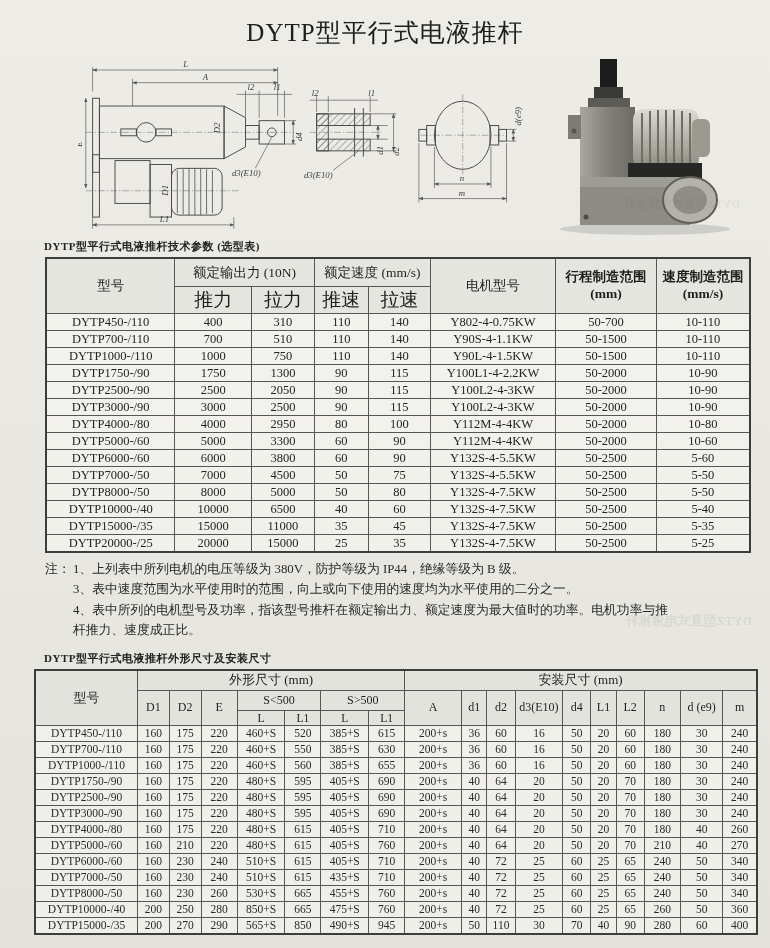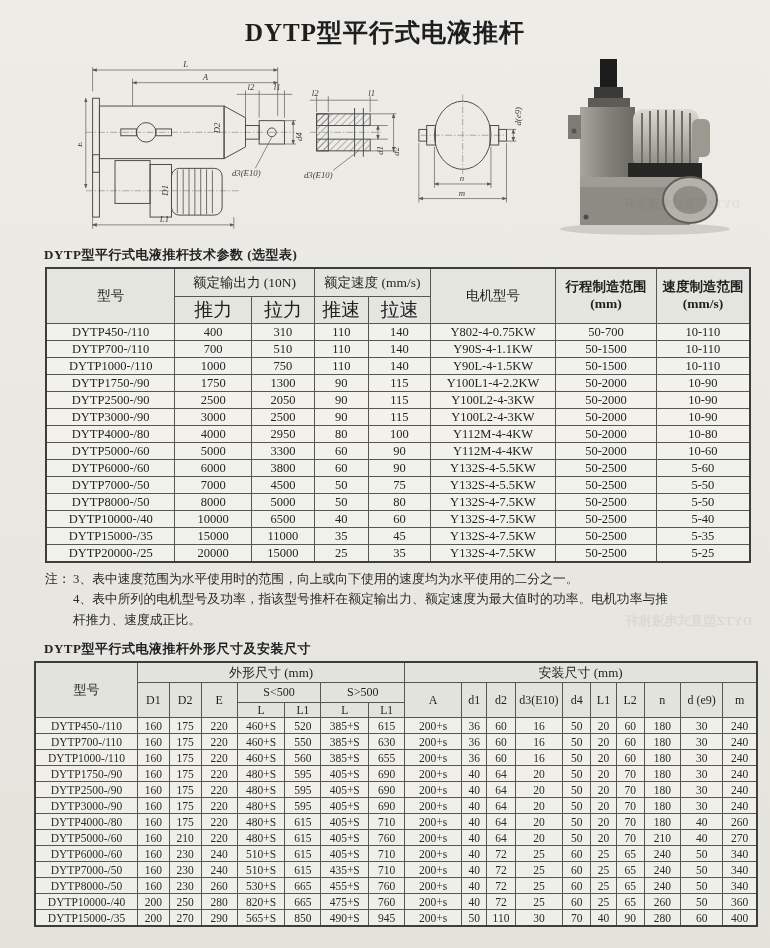--- a/index.html
+++ b/index.html
@@ -4,35 +4,35 @@
 <style>
   html,body{margin:0;padding:0;}
   body{
     width:770px;height:948px;overflow:hidden;position:relative;
     background:linear-gradient(180deg,#edece7 0%,#e8e7e1 55%,#e3e2db 100%);
     font-family:"Liberation Serif","DejaVu Serif",serif;
     color:#2a2a2a;
   }
   .page{position:relative;width:770px;height:948px;}
   .page-title{
-    text-align:center;font-size:25px;font-weight:bold;letter-spacing:1px;
+    text-align:center;font-size:25px;font-weight:normal;letter-spacing:1px;
     margin:0;padding-top:16px;color:#1e1e1e;
   }
   
   .figure-row{display:flex;align-items:flex-start;margin:6px 0 0 78px;height:182px;}
   .drawing{flex:none;}
   .photo{flex:none;margin-left:14px;margin-top:2px;}
   svg text{font-family:"Liberation Serif","DejaVu Serif",serif;}
   .dimtxt{font-size:9px;font-style:italic;fill:#3c3c3c;}
   .dimline{stroke:#5a5a5a;stroke-width:.7;fill:none;}
   .bodyline{stroke:#4a4a4a;stroke-width:1;fill:none;}
   .centerline{stroke:#7a7a7a;stroke-width:.6;stroke-dasharray:7 2 1.5 2;fill:none;}
   
   .caption{
-    margin:9px 0 3px 44px;font-size:13px;font-weight:bold;color:#222;
+    margin:2px 0 3px 44px;font-size:11px;font-weight:bold;color:#222;
     letter-spacing:.5px;
   }
   
   table{border-collapse:collapse;table-layout:fixed;background:rgba(252,252,248,.45);}
   .t1{margin-left:45px;width:706px;}
   .t2{margin-left:34px;width:724px;}
   th,td{
     border:1px solid #565656;text-align:center;vertical-align:middle;
     padding:0;overflow:hidden;white-space:nowrap;
   }
@@ -429,20 +429,21 @@
           <td>Y132S-4-7.5KW</td>
           <td>50-2500</td>
           <td>5-25</td>
         </tr>
       </tbody>
   </table>
 
   <div class="notes">
     <div class="notes-prefix">注：</div>
     <div class="notes-items">
+        <div class="note-item">1、上列表中所列电机的电压等级为 380V，防护等级为 IP44，绝缘等级为 B 级。</div>
         <div class="note-item">3、表中速度范围为水平使用时的范围，向上或向下使用的速度均为水平使用的二分之一。</div>
         <div class="note-item">4、表中所列的电机型号及功率，指该型号推杆在额定输出力、额定速度为最大值时的功率。电机功率与推杆推力、速度成正比。</div>
       </div>
   </div>
 
   <div class="caption" style="margin-top:10px">DYTP型平行式电液推杆外形尺寸及安装尺寸</div>
 
   <table class="t2">
     <colgroup>
       <col style="width:14.2%">
@@ -713,21 +714,21 @@
           <td>65</td>
           <td>240</td>
           <td>50</td>
           <td>340</td>
         </tr>
         <tr>
           <td>DYTP10000-/40</td>
           <td>200</td>
           <td>250</td>
           <td>280</td>
-          <td>820+S</td>
+          <td>850+S</td>
           <td>665</td>
           <td>475+S</td>
           <td>760</td>
           <td>200+s</td>
           <td>40</td>
           <td>72</td>
           <td>25</td>
           <td>60</td>
           <td>25</td>
           <td>65</td>

